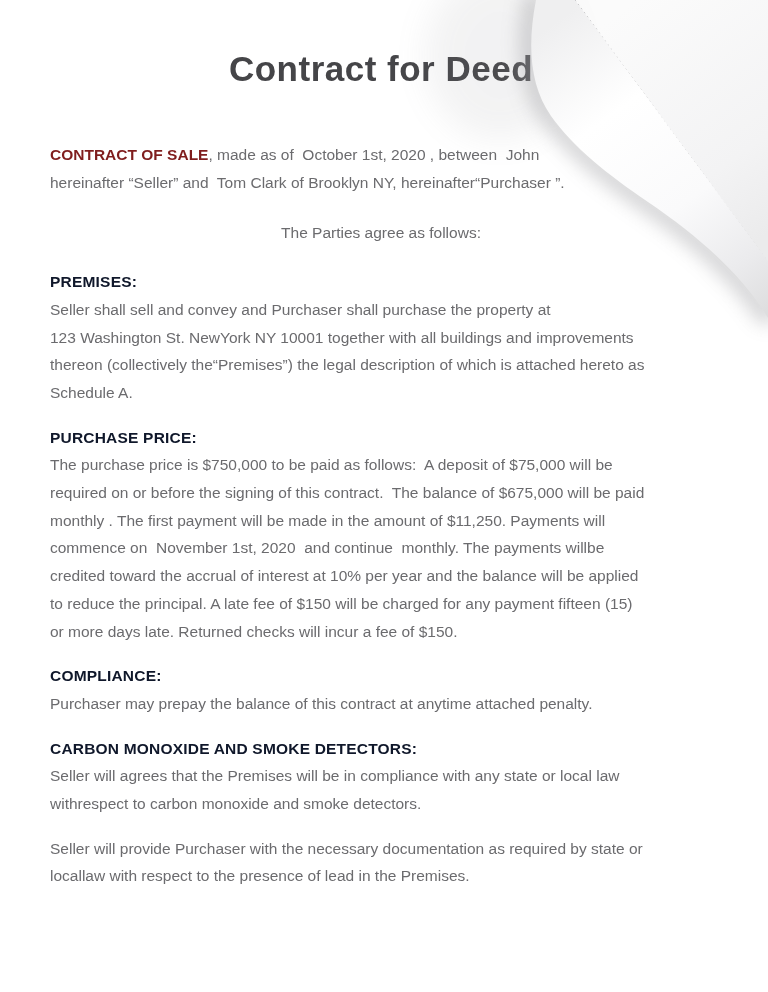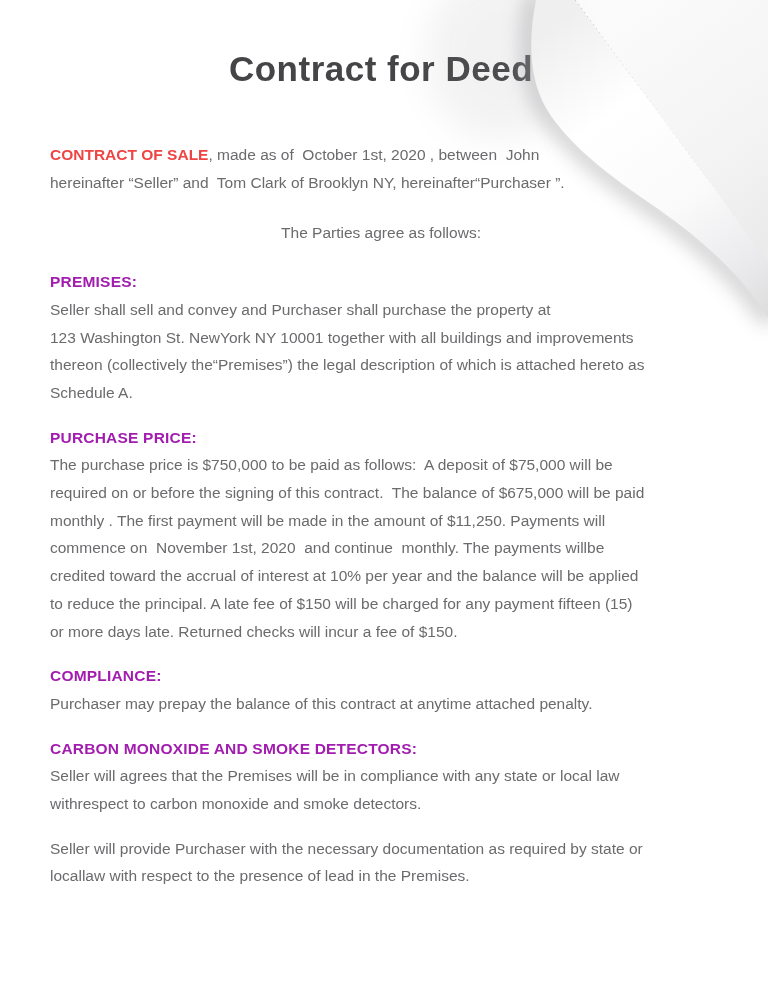--- a/index.html
+++ b/index.html
@@ -33,36 +33,36 @@
     font-weight: bold;
     color: #454548;
     letter-spacing: 0.5px;
   }
   .intro {
     margin-top: 53px;
     white-space: pre;
   }
   .intro-lead {
     font-weight: bold;
-    color: #ef4444;
+    color: #7f1d1d;
   }
   .parties-line {
     margin-top: 23px;
     text-align: center;
     white-space: pre;
   }
   .section {
     margin-top: 17px;
   }
   .section.first {
     margin-top: 21px;
   }
   .section-heading {
     font-weight: bold;
-    color: #a21caf;
+    color: #0f172a;
     letter-spacing: 0.2px;
     white-space: pre;
   }
   .section-body {
     white-space: pre;
   }
   .curl-svg {
     position: absolute;
     top: 0;
     right: 0;

